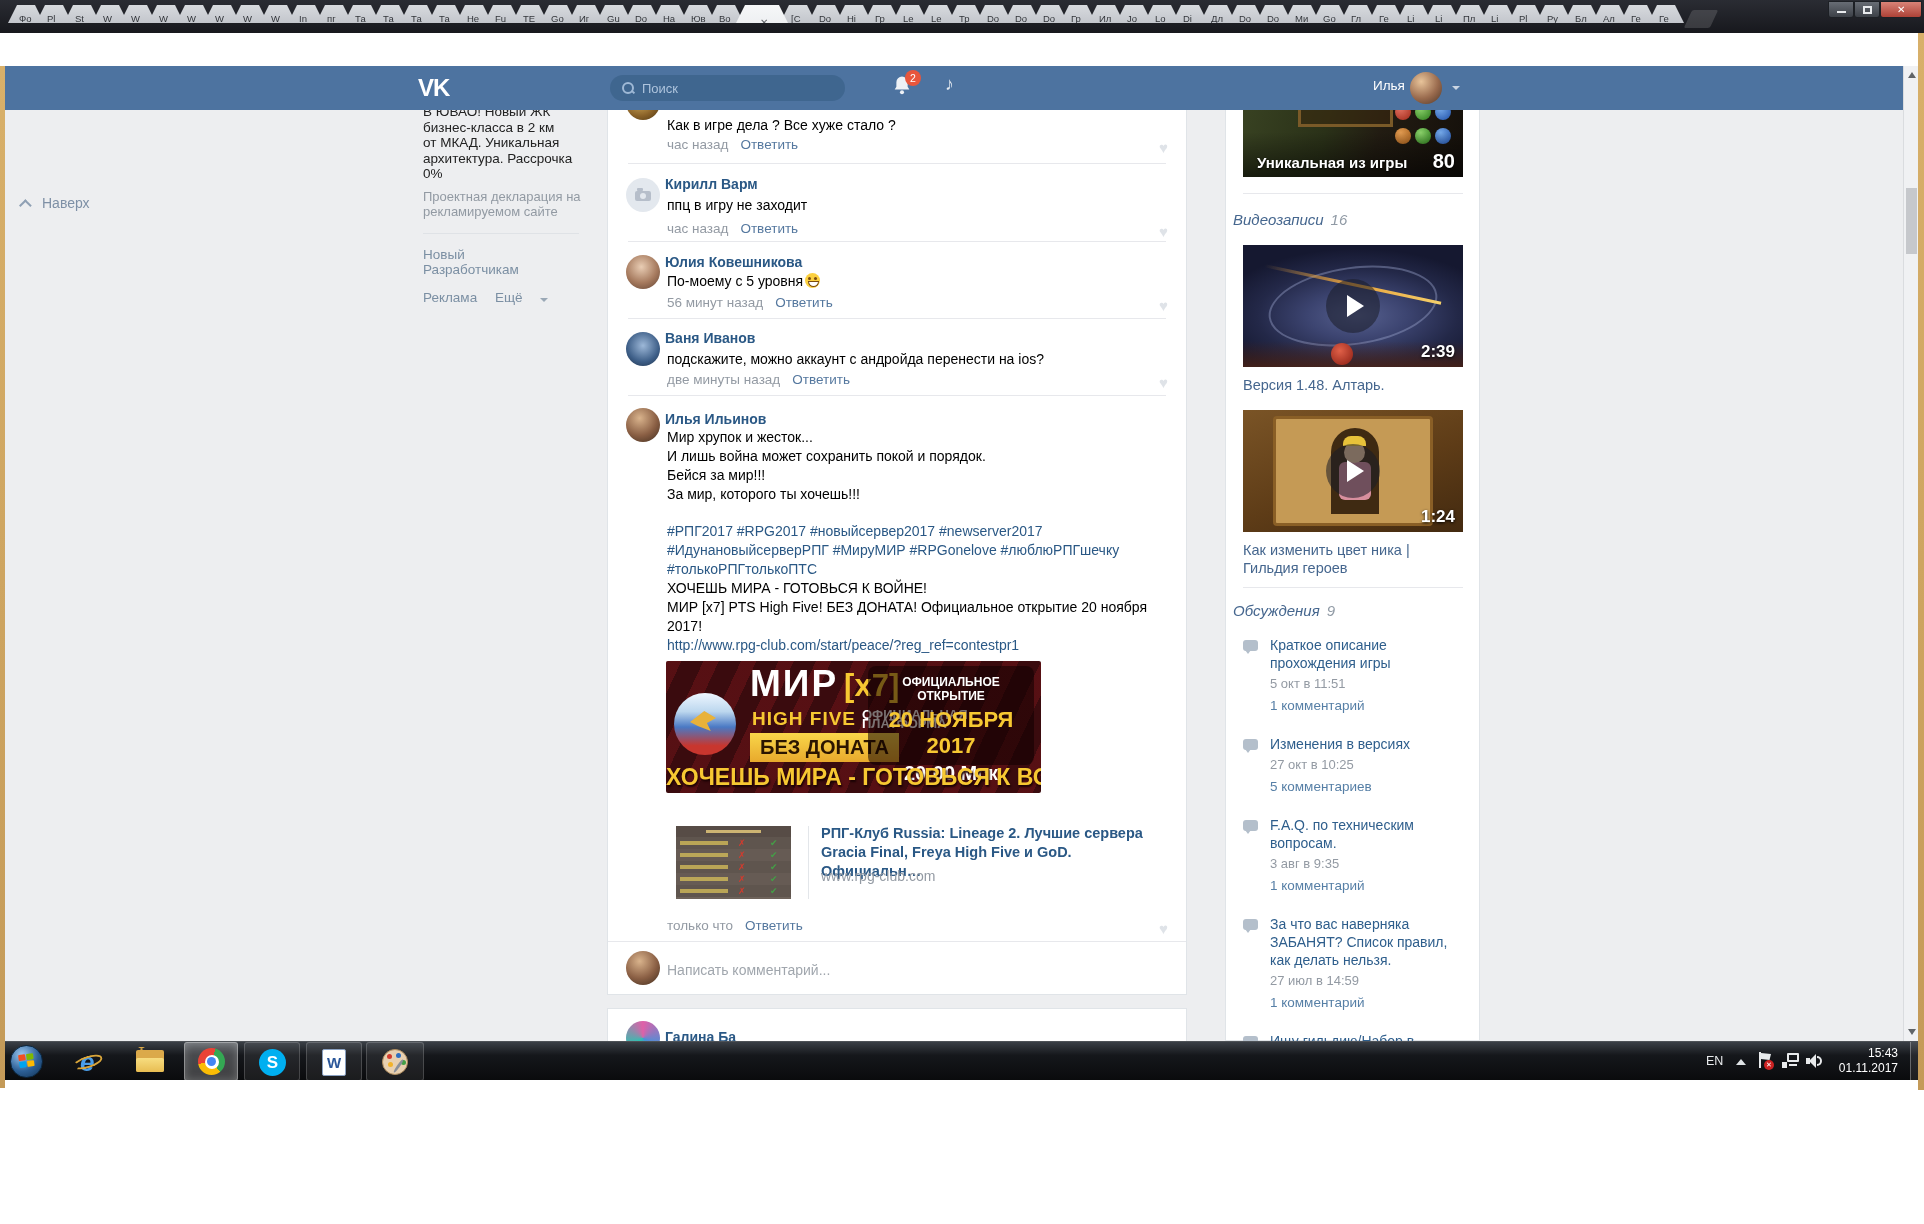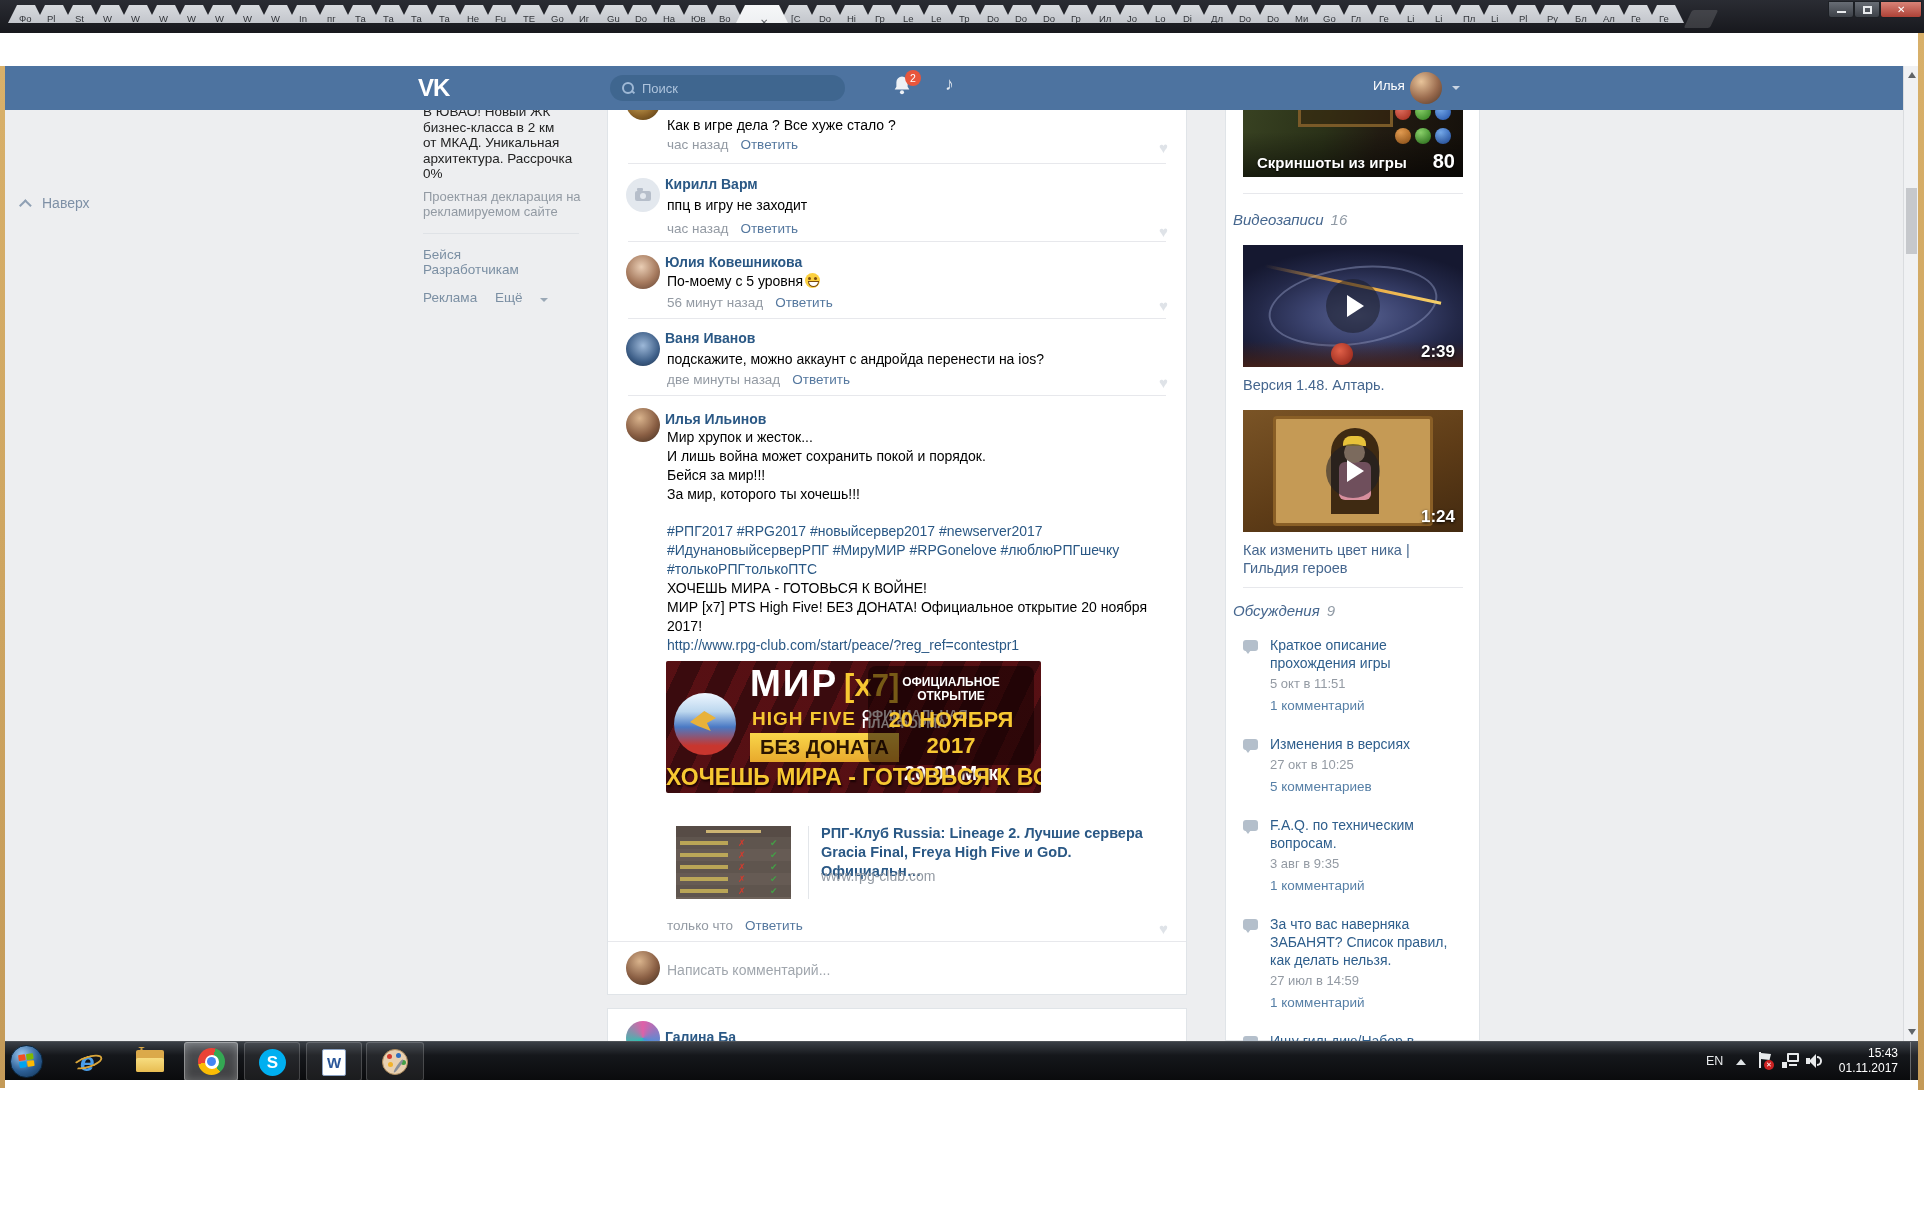--- a/index.html
+++ b/index.html
@@ -377,21 +377,21 @@
 
     <div id="back-top"><span class="chev"></span><span>Наверх</span></div>
 
     <div id="ad-col">
       <div data-list="vk.left.ad_lines">
         
       <div class="ad-line">В ЮВАО! Новый ЖК</div><div class="ad-line">бизнес-класса в 2 км</div><div class="ad-line">от МКАД. Уникальная</div><div class="ad-line">архитектура. Рассрочка</div><div class="ad-line">0%</div></div>
       <div id="ad-disc">Проектная декларация на рекламируемом сайте</div>
       <div id="ad-divider"></div>
       <div class="foot-row">
-        <span>Бейся</span>
+        <span>Новый</span>
         <span>Разработчикам</span>
       </div>
       <div class="foot-row">
         <span>Реклама</span>
         <span><span>Ещё</span> <span class="foot-caret"></span></span>
       </div>
     </div>
 
     <div id="feed">
 
@@ -508,21 +508,21 @@
         <span class="gem" style="left:152px;top:14px;background:radial-gradient(circle at 35% 30%,#e07060,#a02818)"></span>
         <span class="gem" style="left:172px;top:14px;background:radial-gradient(circle at 35% 30%,#74a8e8,#2050a8)"></span>
         <span class="gem" style="left:192px;top:14px;background:radial-gradient(circle at 35% 30%,#74a8e8,#2050a8)"></span>
         <span class="gem" style="left:152px;top:38px;background:radial-gradient(circle at 35% 30%,#e07060,#a02818)"></span>
         <span class="gem" style="left:172px;top:38px;background:radial-gradient(circle at 35% 30%,#8ad06a,#2a7a1a)"></span>
         <span class="gem" style="left:192px;top:38px;background:radial-gradient(circle at 35% 30%,#74a8e8,#2050a8)"></span>
         <span class="gem" style="left:152px;top:62px;background:radial-gradient(circle at 35% 30%,#e09a50,#a05a18)"></span>
         <span class="gem" style="left:172px;top:62px;background:radial-gradient(circle at 35% 30%,#8ad06a,#2a7a1a)"></span>
         <span class="gem" style="left:192px;top:62px;background:radial-gradient(circle at 35% 30%,#74a8e8,#2050a8)"></span>
         <div id="shot-grad"></div>
-        <div id="shot-label">Скриншоты из игры</div>
+        <div id="shot-label">Уникальная из игры</div>
         <div id="shot-count">80</div>
       </div>
       <div class="sb-divider" style="top:127px"></div>
       <div class="sb-header" style="top:145px"><span>Видеозаписи</span><span class="cnt">16</span></div>
 
       <div class="vid" id="vid1">
         <div class="ring"></div>
           <div class="streak"></div>
         <div class="uibar"></div>
           <div class="orb"></div>

